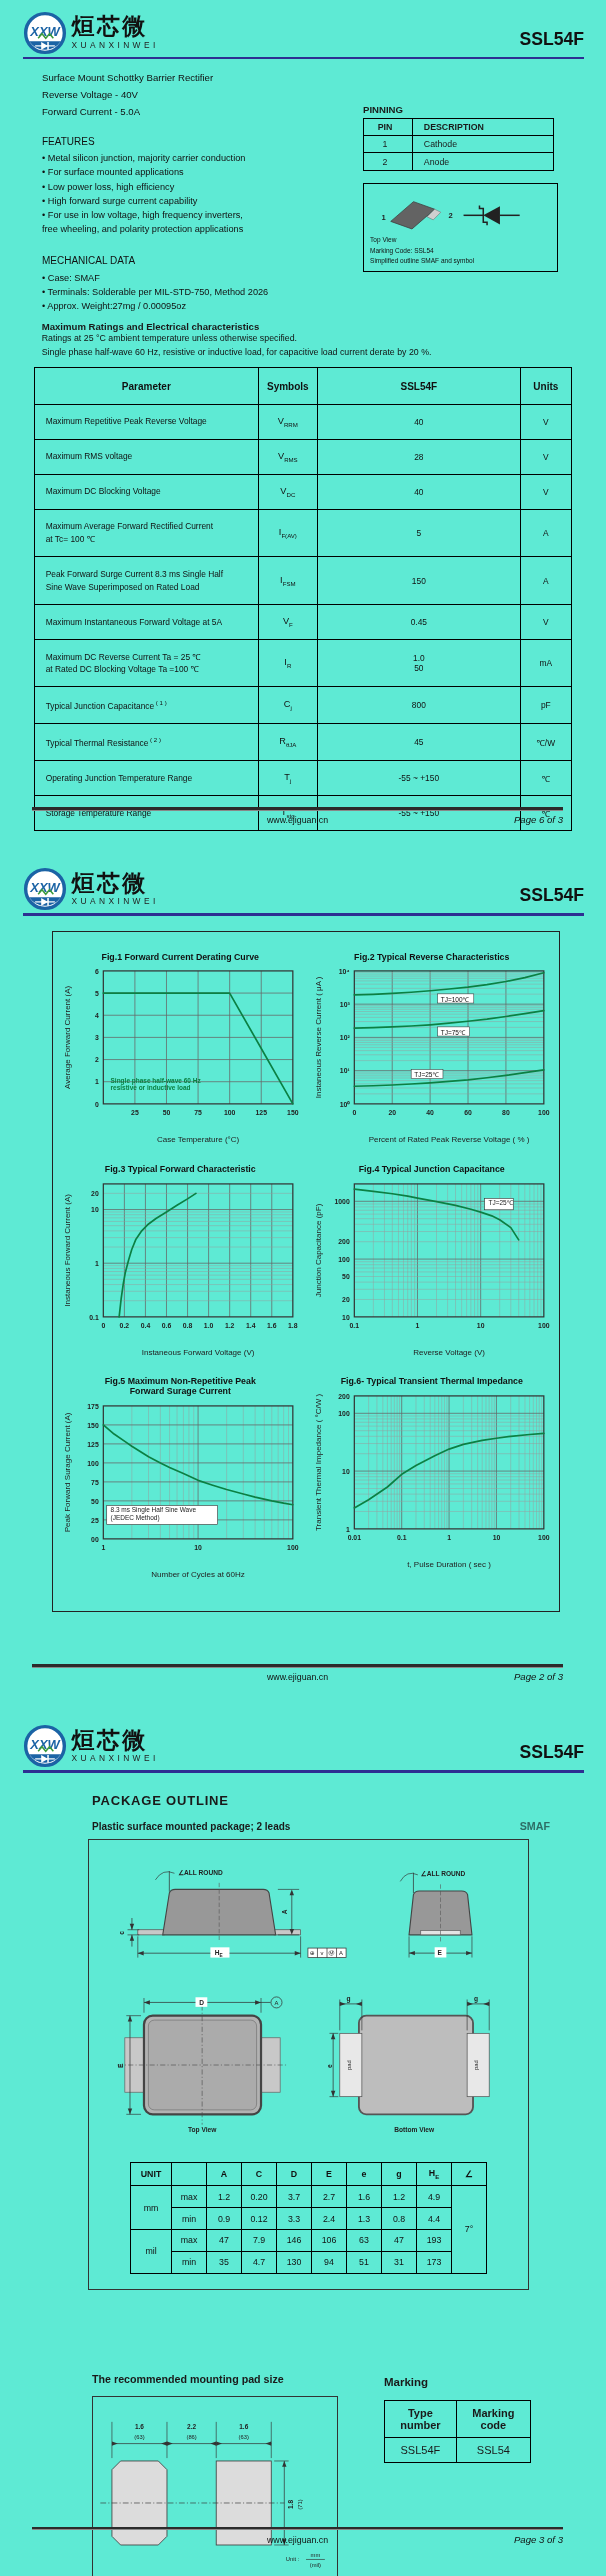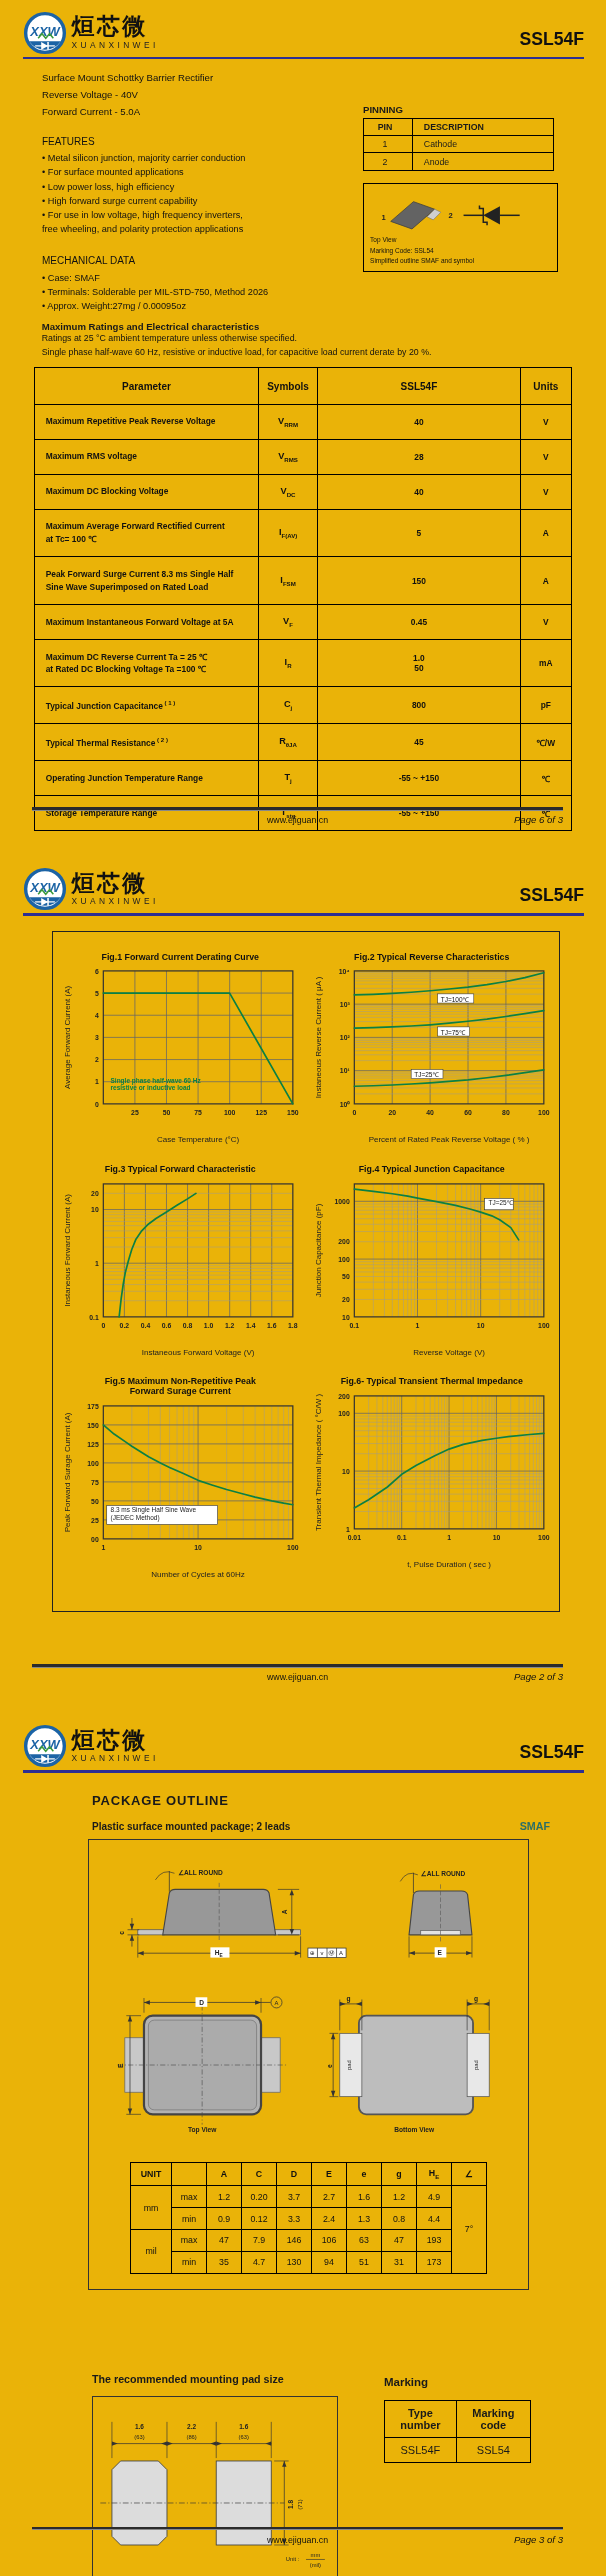--- a/index.html
+++ b/index.html
@@ -1,17 +1,17 @@
 <!DOCTYPE html>
 <html style="font-size:12.2px"><head>
 <meta charset="utf-8">
 <style>
   html,body{margin:0;padding:0;background:#fff;}
   body{width:607px;font-family:"Liberation Sans",sans-serif;color:#1a1a1a;}
-  .page{position:relative;width:607px;overflow:hidden;background:#eab308;}
+  .page{position:relative;width:607px;overflow:hidden;background:#5eead4;}
   #page1{height:836px;} #page2{height:857px;} #page3{height:883px;}
 
   
   .page-header{padding:10.7px 23px 0 23px;}
   .hdr-pad{padding-top:31px;}
   .header-row{display:flex;justify-content:space-between;align-items:flex-end;}
   .logo{display:flex;align-items:center;gap:4.6px;}
   .brand-cn{font-size:23px;font-weight:bold;letter-spacing:2.3px;color:#111;line-height:1;}
   .brand-en{font-size:8.4px;letter-spacing:3.4px;color:#222;margin-top:1.5px;}
   .product-title{font-size:17.6px;font-weight:bold;color:#111;padding-bottom:4.6px;}
@@ -43,21 +43,21 @@
   #pinning-table th:first-child,#pinning-table td:first-child{width:42px;text-align:center;padding-left:0;}
   .outline-box{border:1.1px solid #000;margin-top:12.2px;padding:4.6px 6.1px 4.6px 6.1px;width:181px;}
   .outline-caption{font-size:6.5px;line-height:1.6;color:#111;}
 
   .ratings-sec{padding:0 31px 0 34px;margin-top:8px;}
   .ratings-title{font-size:9.6px;font-weight:bold;margin-left:7.7px;}
   .ratings-note{font-size:8.8px;margin-left:7.7px;line-height:1.55;color:#111;}
   #ratings-table{width:538px;margin-top:7.7px;border-collapse:collapse;}
   #ratings-table th,#ratings-table td{border:1.2px solid #000;font-size:8.4px;color:#111;}
   #ratings-table th{padding:12.2px 4.6px;font-size:10px;}
-  #ratings-table td{padding:10.7px 6.1px;text-align:center;font-weight:bold;}
+  #ratings-table td{padding:10.7px 6.1px;text-align:center;}
   #ratings-table td.param{text-align:left;padding-left:10.7px;width:223px;}
   #ratings-table td.sym{width:47px;font-size:9.2px;}
   #ratings-table td.val{width:207px;}
   #ratings-table td.unit{width:40px;}
   #ratings-table sub{font-size:6.1px;}
   #ratings-table sup{font-size:6.1px;}
   .param-line{line-height:1.5;}
 
   
   .figs-box{border:1.9px solid #222;margin:15.3px 37px 0 52px;width:508px;box-sizing:border-box;

